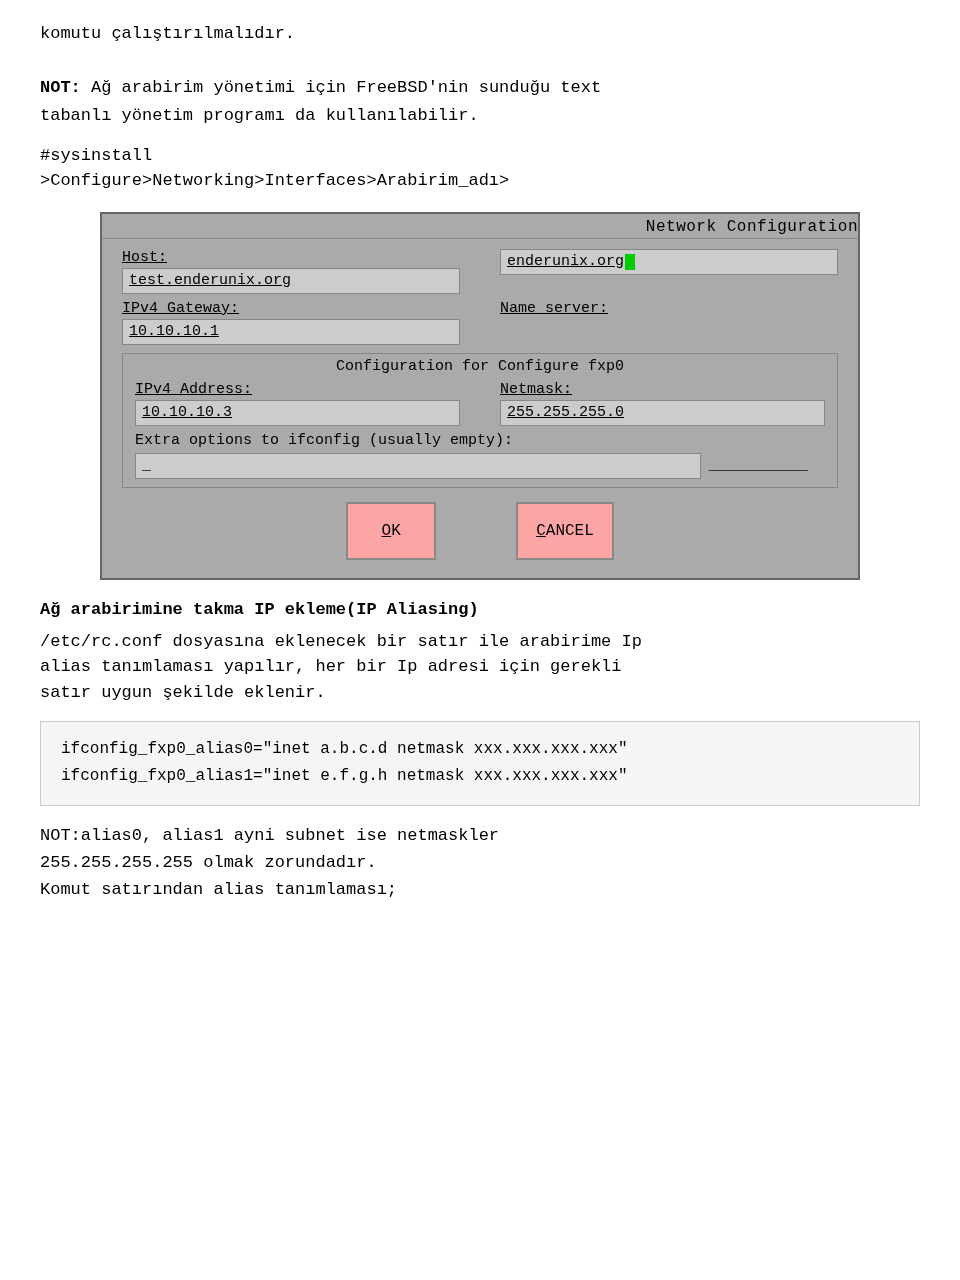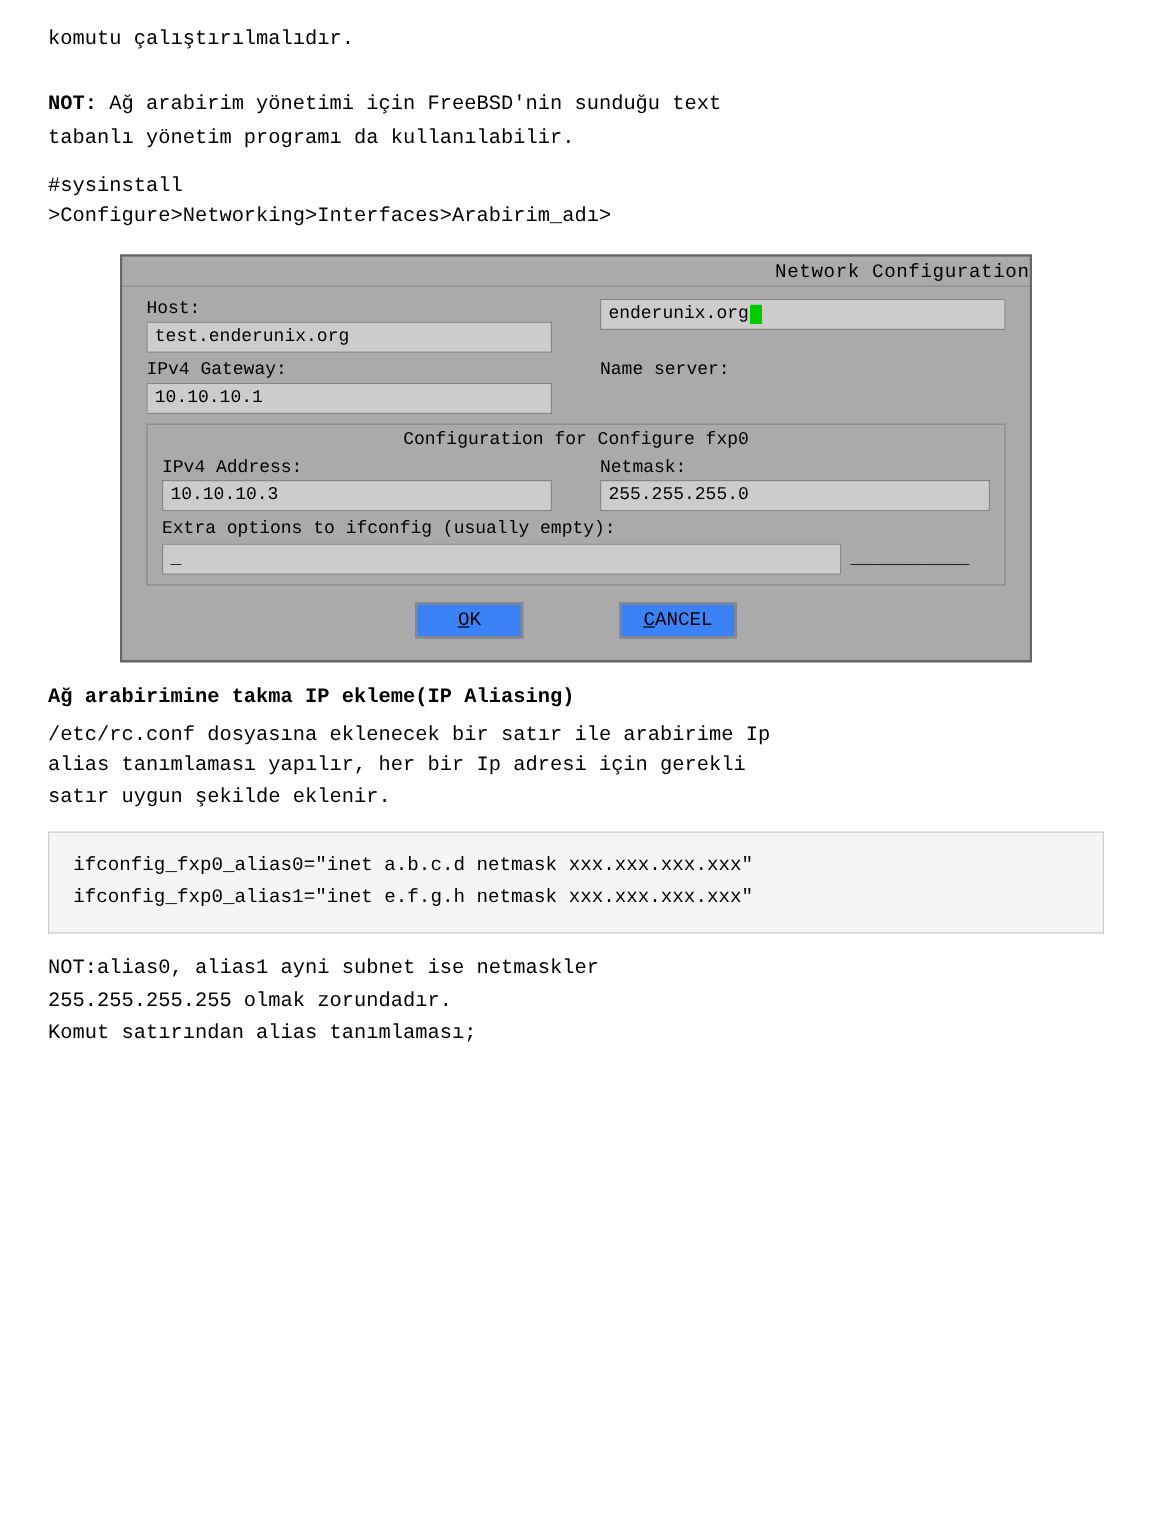--- a/index.html
+++ b/index.html
@@ -49,20 +49,21 @@
     }
 
     .field-row {
       display: flex;
       gap: 40px;
       margin-bottom: 6px;
     }
 
     .field-group {
       flex: 1;
+      text-decoration: underline;
     }
 
     .field-label {
       font-size: 15px;
       margin-bottom: 2px;
       color: #000;
     }
 
     .field-input {
       background: #cccccc;
@@ -121,23 +122,23 @@
 
     .button-row {
       display: flex;
       justify-content: center;
       gap: 80px;
       margin-top: 14px;
       padding-bottom: 4px;
     }
 
     .dialog-button {
-      background: #3b82f6;
+      background: #fca5a5;
       border: 2px solid #888;
-      padding: 4px 18px;
+      padding: 18px 18px;
       font-family: 'Courier New', Courier, monospace;
       font-size: 16px;
       cursor: pointer;
       min-width: 90px;
       text-align: center;
     }
 
     .dialog-button .btn-underline {
       text-decoration: underline;
     }

